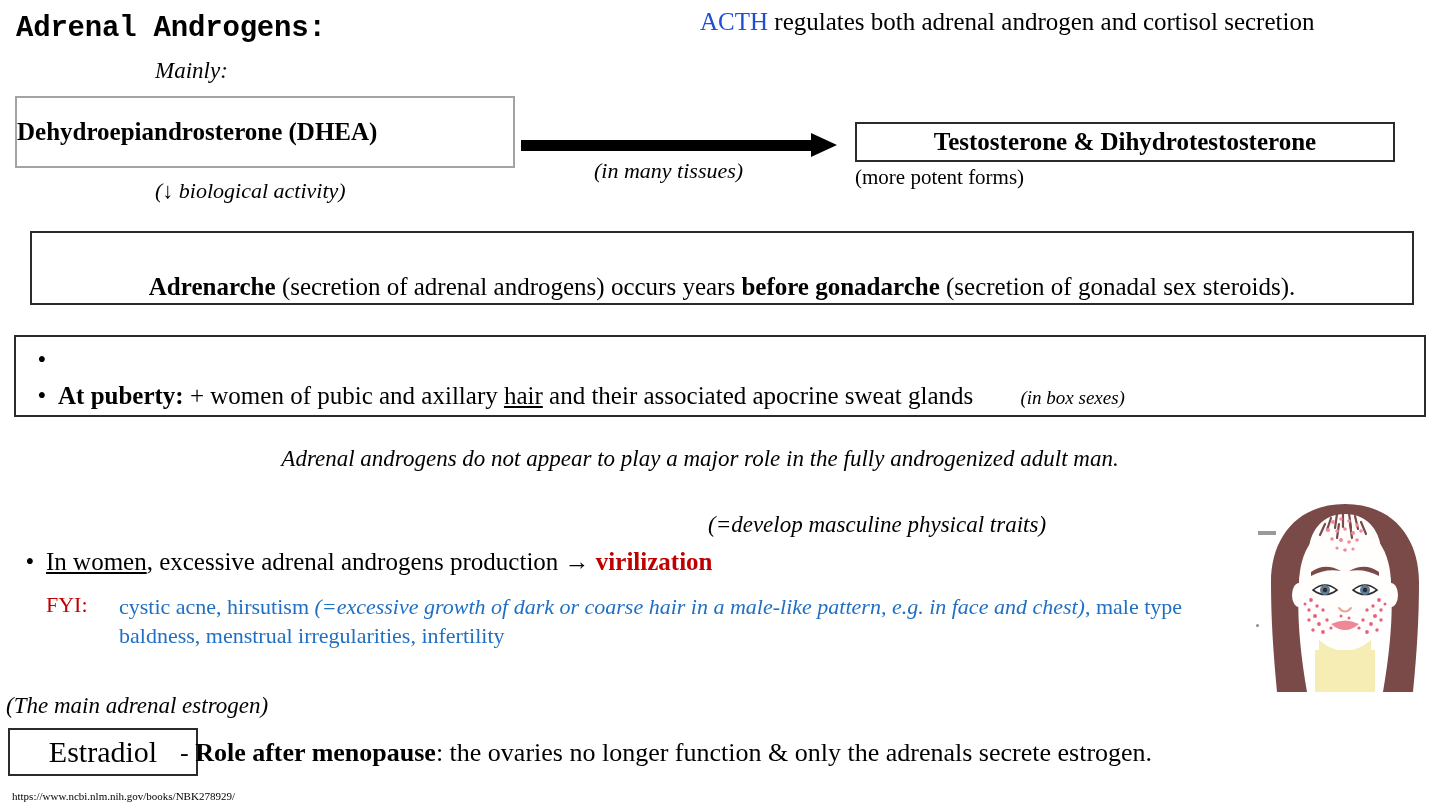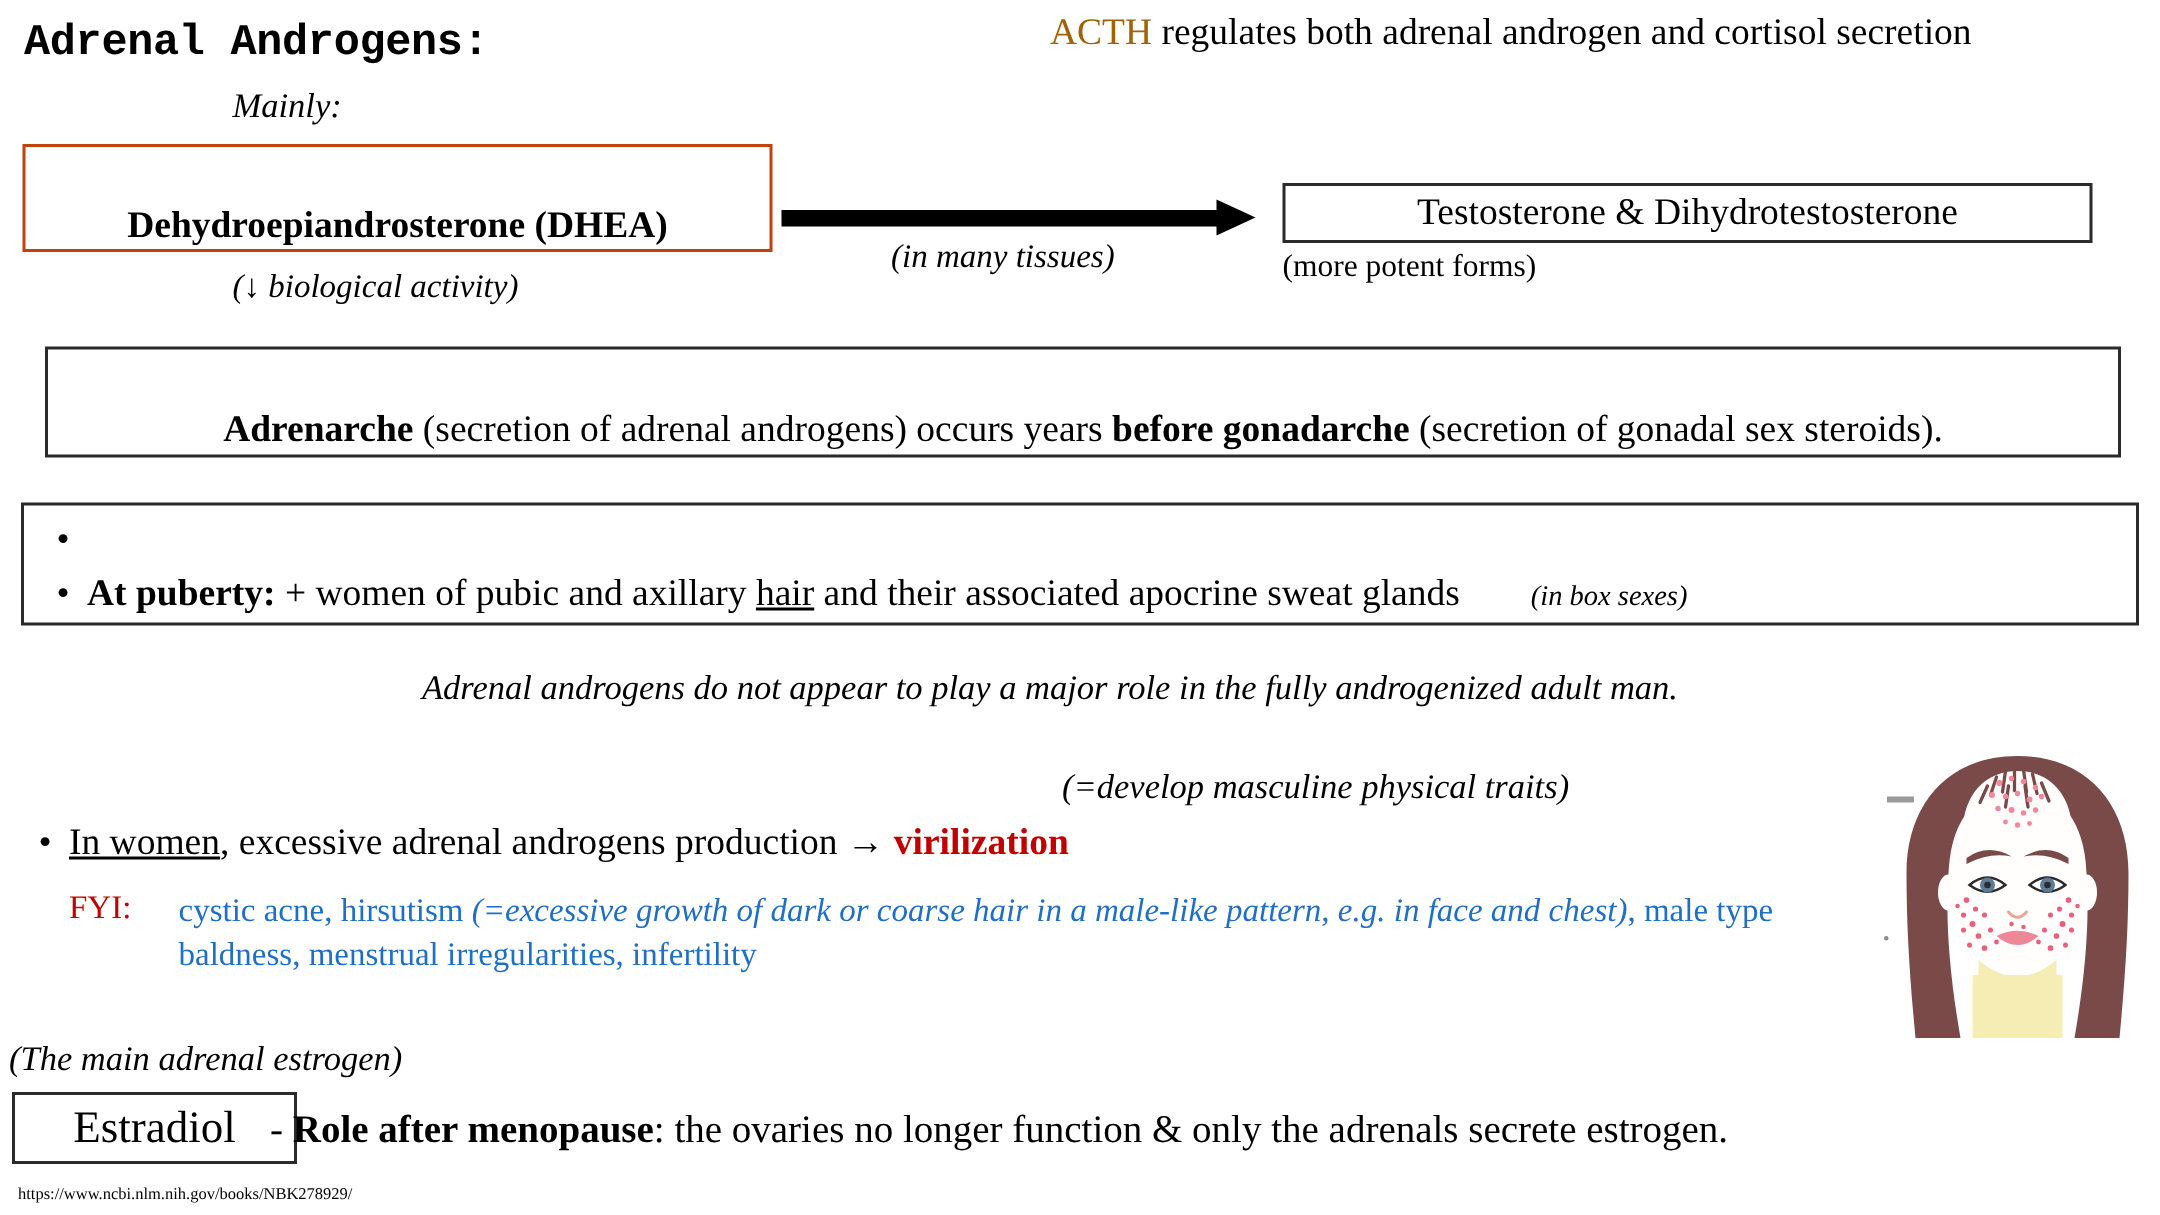--- a/index.html
+++ b/index.html
@@ -25,40 +25,40 @@
     letter-spacing: -0.2px;
     font-family: Liberation Mono, monospace;
   }
   #acth-line {
     left: 700px; top: 8px;
     width: 740px;
     font-size: 25px;
     text-align: left;
     white-space: nowrap;
   }
-  .red { color: #a16207; }
+  .red { color: #1d4ed8; }
 
   
   #mainly {
     left: 155px; top: 58px;
     font-size: 23px;
     font-style: italic;
   }
 
   
   #dhea-box {
     left: 15px; top: 96px;
     width: 500px;
     height: 72px;
-    border: 2px solid #c2410c;
+    border: 2px solid #a3a3a3;
     box-sizing: border-box;
     display: flex;
-    flex-direction: column;
+    flex-direction: row;
     align-items: center;
-    justify-content: flex-end;
+    justify-content: flex-start;
     line-height: 1.15;
   }
   #dhea-l1 { font-size: 25px; font-weight: bold; }
   #dhea-l2 { font-size: 25px; }
   #dhea-l2 b { font-weight: bold; }
   #dhea-l2 .plain { font-weight: normal; font-size: 22px; }
 
   #bio-activity {
     left: 155px; top: 178px;
     font-size: 22px;
@@ -90,21 +90,21 @@
     font-style: italic;
   }
 
   
   #testo-box {
     left: 855px; top: 122px;
     width: 540px; height: 40px;
     border: 2px solid #2b2b2b;
     box-sizing: border-box;
     display: flex; align-items: center; justify-content: center;
-    font-size: 25px; font-weight: normal;
+    font-size: 25px; font-weight: bold;
   }
   #more-potent {
     left: 855px; top: 165px;
     width: 540px;
     text-align: left;
     font-size: 21px;
   }
 
   
   #adrenarche-box {

